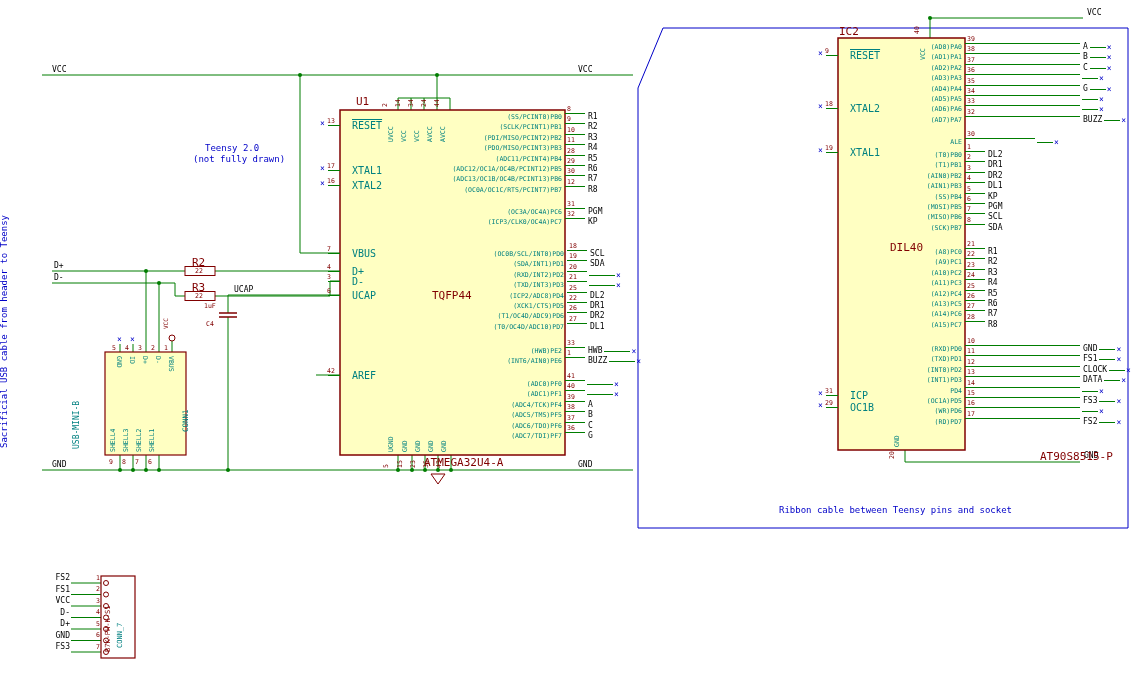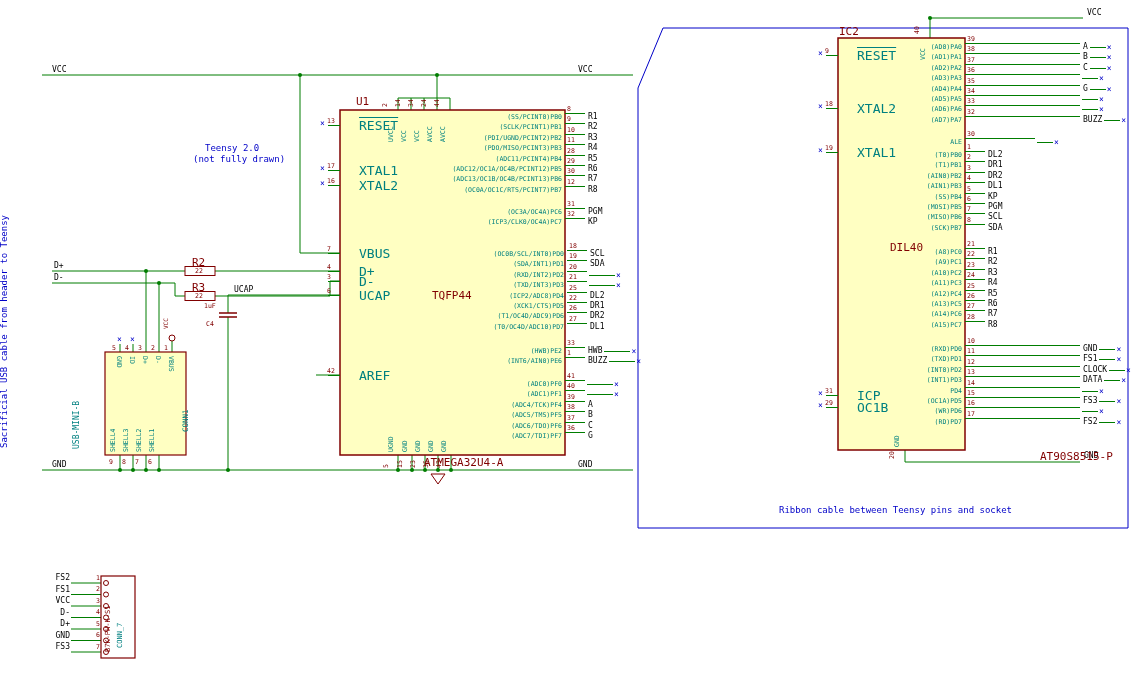--- a/index.html
+++ b/index.html
@@ -40,21 +40,21 @@
                 background:#007d00; margin-left:2px; margin-right:1px; }
   .ic2g.long .tail:not(:empty)::before { width:16px; }
 
   
   .lpin { position:absolute; display:flex; align-items:center; height:10px; }
   .ncmark { width:8px; color:#0000c8; font-size:8px; line-height:8px; position:relative; top:-1px; }
   .ncmark::before { content:"\00d7"; }
   .lstub { width:12px; height:1px; background:#007d00; position:relative; flex:none; }
   .lstub .pn { position:absolute; left:-1px; top:-8px; font-size:6.5px;
                color:#800000; font-style:normal; }
-  .lpin .pname { padding-left:19px; color:#008080; font-size:13px; white-space:nowrap; }
+  .lpin .pname { padding-left:12px; color:#008080; font-size:10px; white-space:nowrap; }
   .ov { text-decoration:overline; }
 
   .ncx { position:absolute; color:#0000c8; font-size:8px; line-height:8px; }
   .ncx::before { content:"\00d7"; }
 
   
   .c7rows { position:absolute; left:48px; top:577px; }
   .c7row { display:flex; align-items:center; height:11.5px; }
   .c7l { width:22px; text-align:right; font-size:8px; color:#000; position:relative; top:-5px; }
   .c7n { width:8px; margin-left:22px; text-align:right; font-size:6.5px; color:#800000;
@@ -234,21 +234,21 @@
         <span class="nm">(SCLK/PCINT1)PB1</span>
         <span class="stub">
           <i class="pn">9</i>
         </span>
         <span class="ext"></span>
         <span class="lbl">R2</span>
         <span class="tail"></span>
       </div>
 
       <div class="prow">
-        <span class="nm">(PDI/UGND/PCINT2)PB2</span>
+        <span class="nm">(PDI/MISO/PCINT2)PB2</span>
         <span class="stub">
           <i class="pn">10</i>
         </span>
         <span class="ext"></span>
         <span class="lbl">R3</span>
         <span class="tail"></span>
       </div>
 
       <div class="prow">
         <span class="nm">(PDO/MISO/PCINT3)PB3</span>

